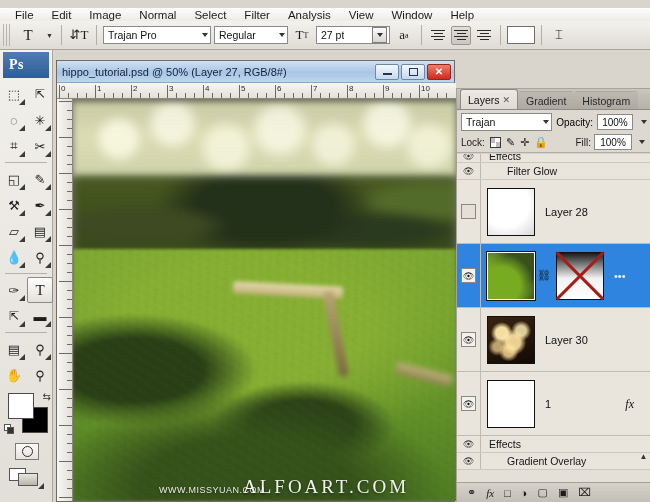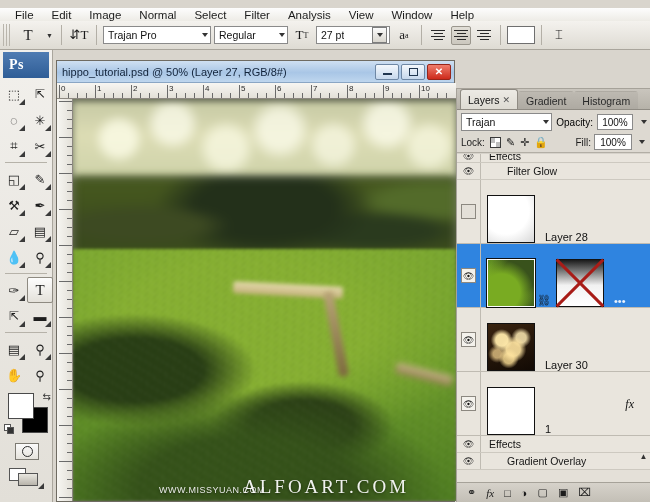--- a/index.html
+++ b/index.html
@@ -225,21 +225,21 @@
   .lockicons { display: flex; align-items: center; gap: 5px; font-size: 11px; color: #222; }
   .lock-t { width: 11px; height: 11px; border: 1px solid #3a3a3a;
     background: conic-gradient(#fff 0 25%, #bdbdbd 0 50%, #fff 0 75%, #bdbdbd 0); }
   .lpill { font-size: 10px; color: #1d1d1d; margin-left: auto; display: flex;
     align-items: center; gap: 3px; padding-right: 2px; }
   .numbox { width: 38px; height: 16px; background: #fff; border: 1px solid #8a8a8a;
     font-size: 10px; display: flex; align-items: center; justify-content: center; color: #111; }
 
   .llist { position: absolute; left: 0; top: 65px; right: 0; bottom: 20px;
     background: #e4e0d8; overflow: hidden; }
-  .lrow { position: relative; display: flex; align-items: flex-end; height: 64px;
+  .lrow { position: relative; display: flex; align-items: center; height: 64px;
     border-bottom: 1px solid #bfbbb2; background: #e9e5dd; }
   .lrow.sel { background: #2f84e0; }
   .lrow .eye { width: 24px; height: 100%; display: flex; align-items: center;
     justify-content: center; border-right: 1px solid #bfbbb2; }
   .eyebox { width: 15px; height: 15px; border: 1px solid #8c8880; background: #f4f2ec;
     display: flex; align-items: center; justify-content: center; font-size: 9px; color: #111; }
   .eyebox.off { background: #e4e0d8; }
   .thumb { width: 48px; height: 48px; border: 1.5px solid #111; margin-left: 6px; flex: none; }
   .lname { font-size: 11px; color: #101010; margin-left: 10px; white-space: nowrap;
     overflow: hidden; }

